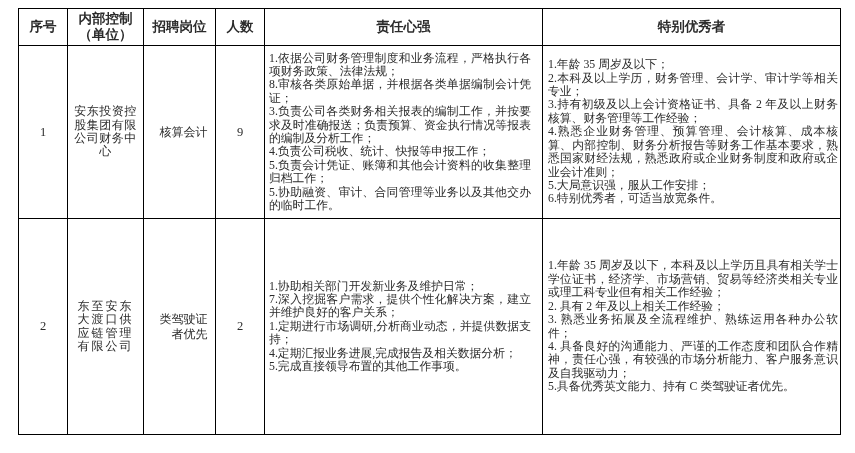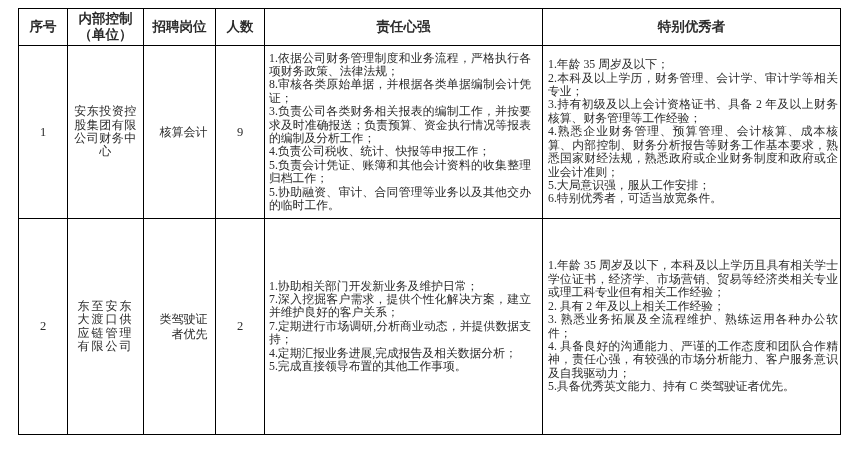--- a/index.html
+++ b/index.html
@@ -129,21 +129,21 @@
           <div class="dept dept2">东至安东大渡口供应链管理有限公司</div>
         </td>
       <td>
           <div class="pos">类驾驶证者优先</div>
         </td>
       <td class="cell-num">2</td>
       <td>
           <div class="list duty-list">
             <div class="li">1.协助相关部门开发新业务及维护日常；</div>
             <div class="li">7.深入挖掘客户需求，提供个性化解决方案，建立并维护良好的客户关系；</div>
-            <div class="li">7.定期进行市场调研,分析商业动态，并提供数据支持；</div>
+            <div class="li">1.定期进行市场调研,分析商业动态，并提供数据支持；</div>
             <div class="li">4.定期汇报业务进展,完成报告及相关数据分析；</div>
             <div class="li">5.完成直接领导布置的其他工作事项。</div>
           </div>
         </td>
       <td>
           <div class="list req-list">
             <div class="li">1.年龄 35 周岁及以下，本科及以上学历且具有相关学士学位证书，经济学、市场营销、贸易等经济类相关专业或理工科专业但有相关工作经验；</div>
             <div class="li">2. 具有 2 年及以上相关工作经验；</div>
             <div class="li">3. 熟悉业务拓展及全流程维护、熟练运用各种办公软件；</div>
             <div class="li">4. 具备良好的沟通能力、严谨的工作态度和团队合作精神，责任心强，有较强的市场分析能力、客户服务意识及自我驱动力；</div>

